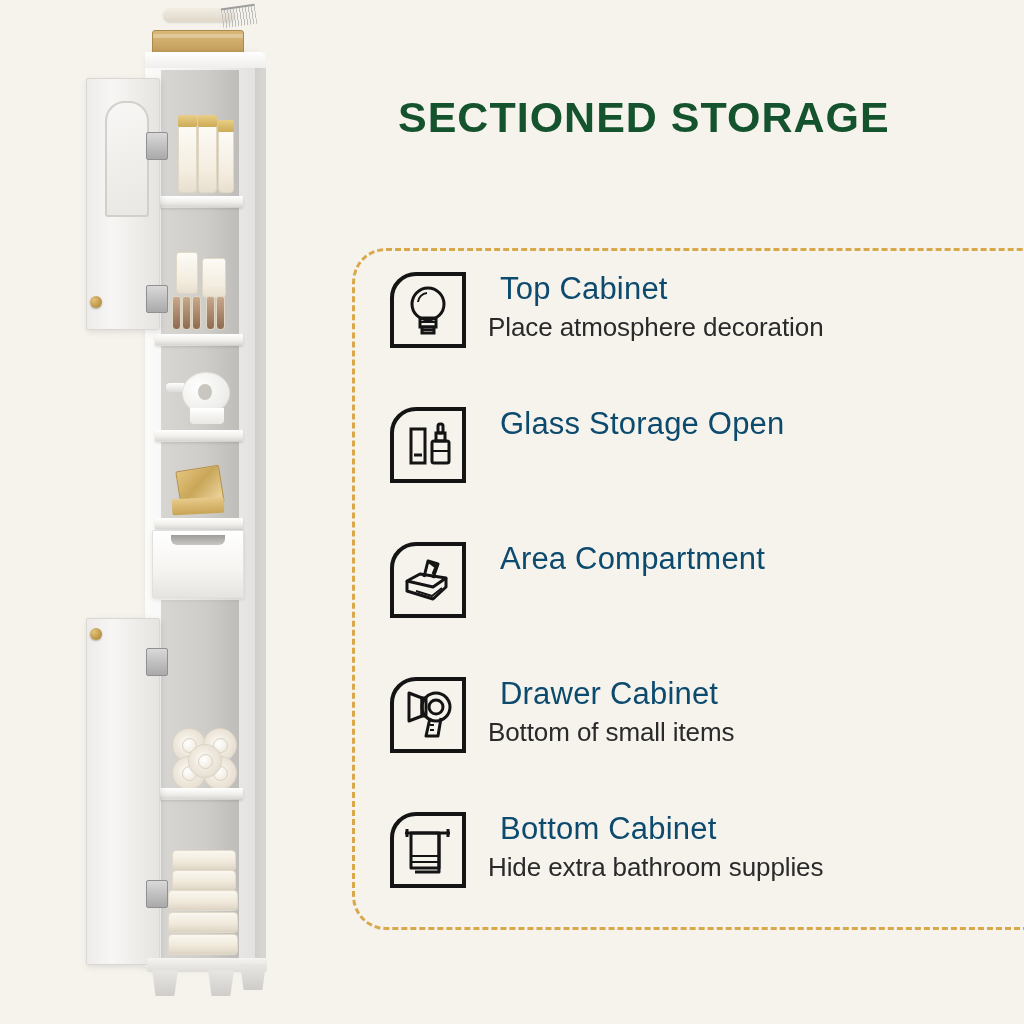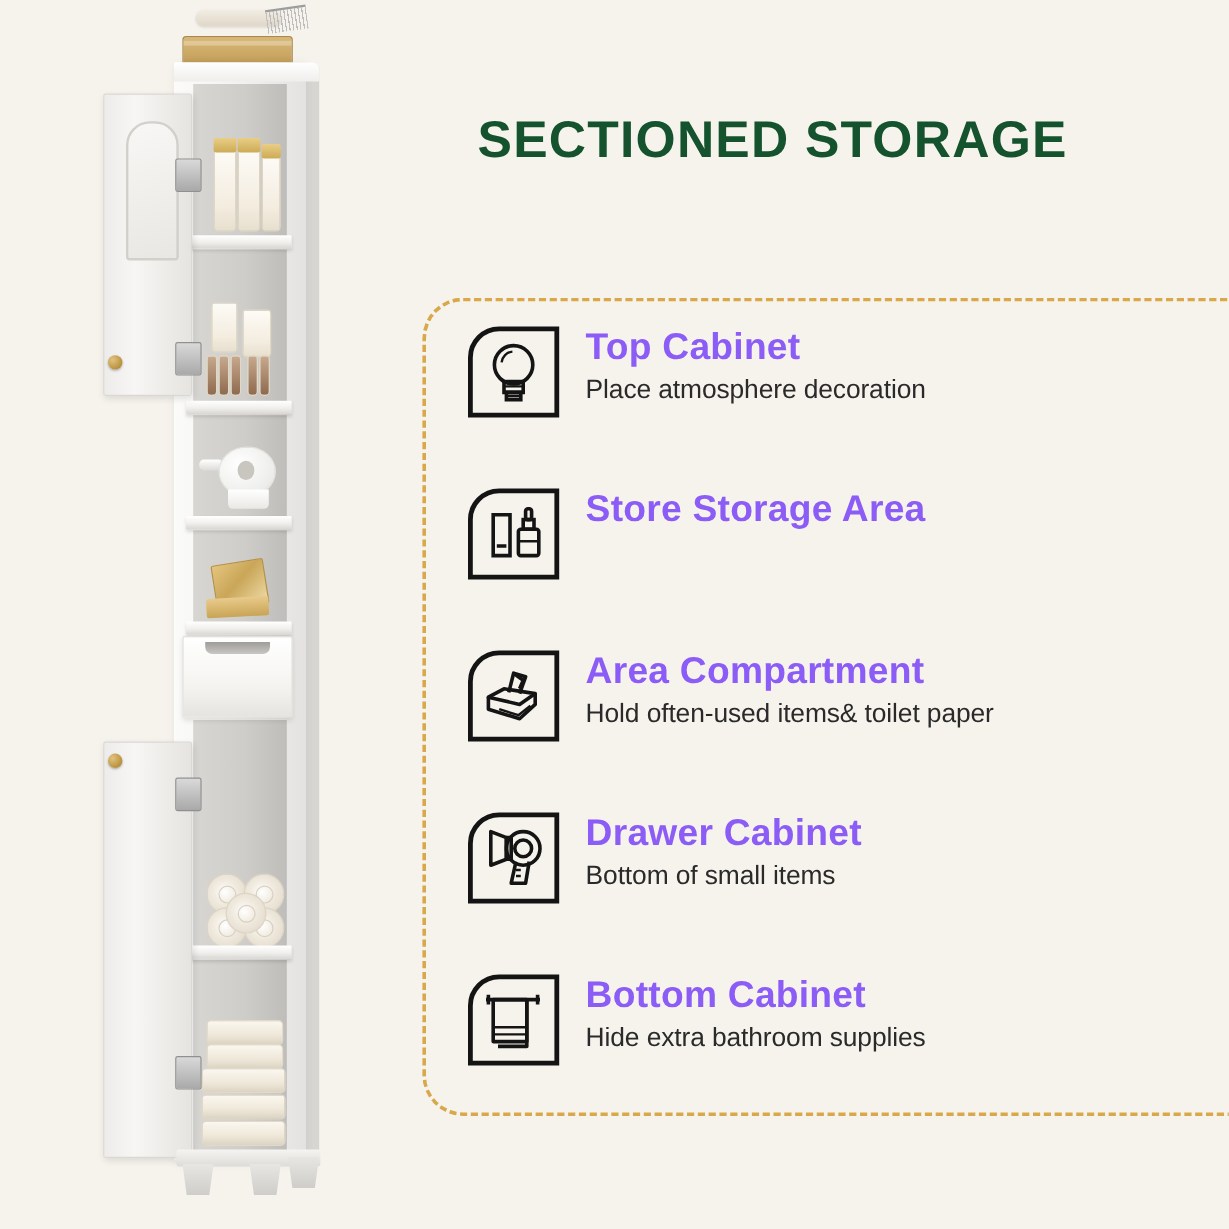--- a/index.html
+++ b/index.html
@@ -304,27 +304,28 @@
     position: relative;
     margin-top: 2px;
   }
   .icon-frame svg { display:block; }
   .feature-text {
     margin-left: 22px;
     padding-top: 1px;
   }
   .feature-title {
     font-size: 31px;
-    font-weight: bold;
-    color: #8b5cf6;
+    font-weight: normal;
+    color: #0c4a6e;
     line-height: 1.18;
     letter-spacing: .2px;
+    margin-left: 12px;
   }
   .feature-desc {
-    font-size: 22px;
+    font-size: 26px;
     color: #2A2A2A;
     line-height: 1.25;
     margin-top: 3px;
     letter-spacing: -.1px;
   }
 </style>
 </head>
 <body>
 
 <div class="product-photo">
@@ -441,37 +442,36 @@
       <svg width="68" height="68" viewBox="0 0 68 68" fill="none" stroke="#141414" stroke-width="3">
         <path d="M17 18h14v34H17z"></path>
         <path d="M20 44h8"></path>
         <rect x="38" y="30" width="17" height="22" rx="2"></rect>
         <rect x="42" y="22" width="9" height="8"></rect>
         <rect x="44" y="13" width="5" height="9" rx="2"></rect>
         <line x1="38" y1="40" x2="55" y2="40" stroke-width="2"></line>
       </svg>
     </div>
     <div class="feature-text">
-      <div class="feature-title">Store Storage Area</div>
+      <div class="feature-title">Glass Storage Open</div>
     </div>
   </div>
 
   <div class="feature-row">
     <div class="icon-frame">
       <svg width="68" height="68" viewBox="0 0 68 68" fill="none" stroke="#141414" stroke-width="3" stroke-linejoin="round">
         <path d="M13 35l13-7 26 4-13 9z"></path>
         <path d="M13 35v10l26 8 13-12V32"></path>
         <path d="M30 31l4-16 10 3-5 14"></path>
         <path d="M34 15l8 6-3 7"></path>
         <path d="M22 45l16 5 10-8" stroke-width="2"></path>
       </svg>
     </div>
     <div class="feature-text">
       <div class="feature-title">Area Compartment</div>
-      <div class="feature-desc">Hold often-used items&amp; toilet paper</div>
     </div>
   </div>
 
   <div class="feature-row">
     <div class="icon-frame">
       <svg width="68" height="68" viewBox="0 0 68 68" fill="none" stroke="#141414" stroke-width="3" stroke-linejoin="round">
         <circle cx="42" cy="26" r="14"></circle>
         <circle cx="42" cy="26" r="7"></circle>
         <path d="M28 17l-13-5v28l13-5z"></path>
         <path d="M28 17h4v18h-4z"></path>

